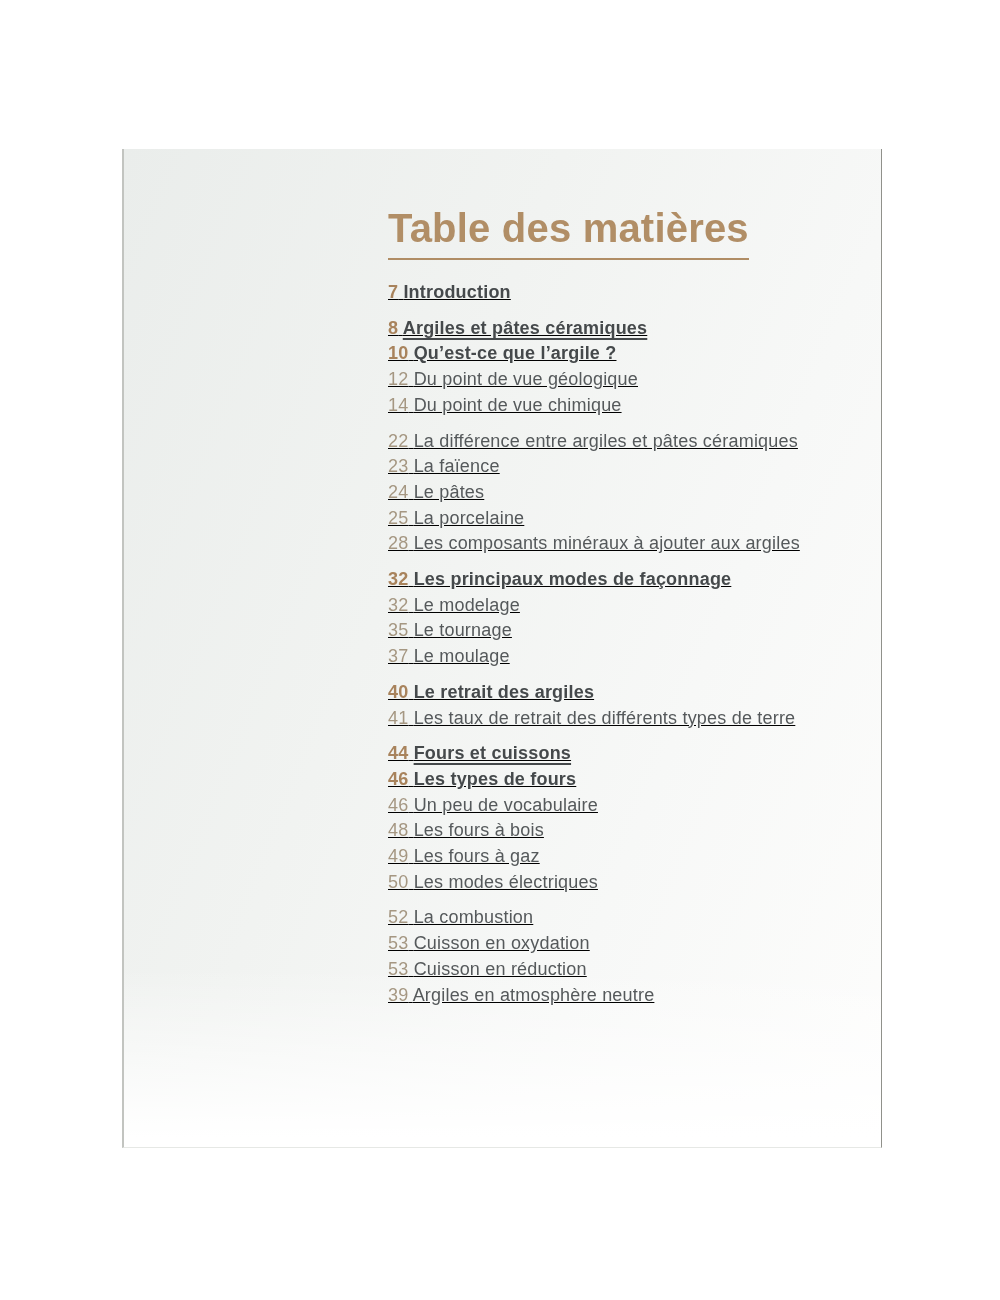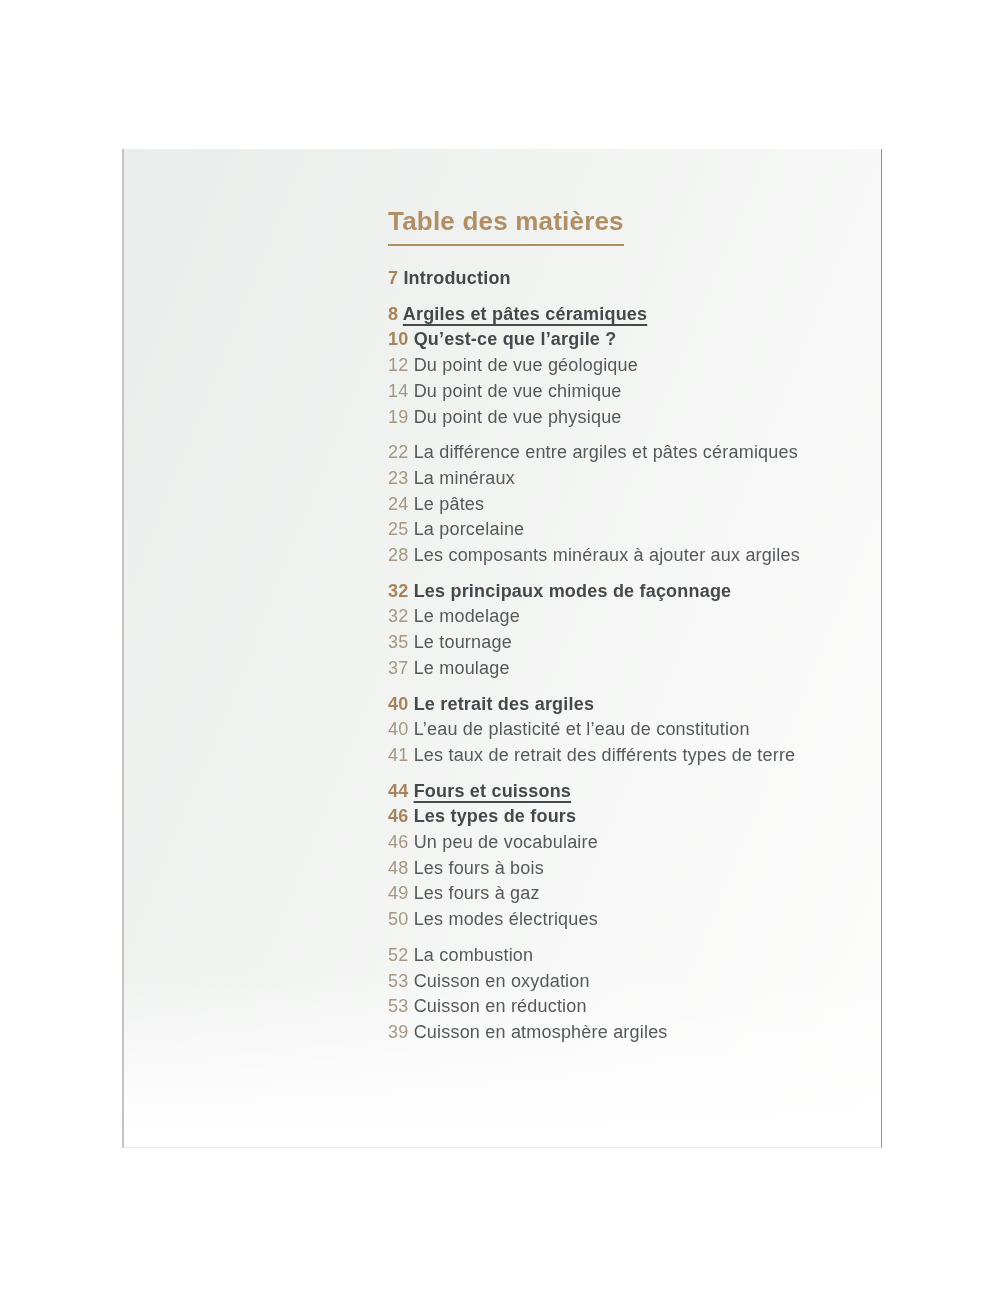--- a/index.html
+++ b/index.html
@@ -29,35 +29,35 @@
   }
 
   .page-inner {
     box-sizing: border-box;
     padding: 57px 30px 0 264px;
   }
 
   h1.page-title {
     display: inline-block;
     margin: 0;
-    font-size: 26px;
+    font-size: 40px;
     font-weight: bold;
     letter-spacing: 0.2px;
     color: #b18e66;
     padding-bottom: 7px;
     border-bottom: 2px solid #b08d65;
   }
 
   .toc {
     margin-top: 20px;
     font-size: 18px;
     letter-spacing: 0.2px;
   }
 
-  .toc-section { margin-top: 10px; }
+  .toc-section { margin-top: 10px; text-decoration: underline; }
   .toc-section:first-child { margin-top: 0; }
 
   .toc-entry {
     line-height: 25.7px;
     white-space: nowrap;
     color: #55595b;
   }
 
   .toc-entry .num {
     color: #a59782;
@@ -86,49 +86,47 @@
     <h1 class="page-title">Table des matières</h1>
     <div class="toc">
         <div class="toc-section">
           <div class="toc-entry bold"><span class="num">7</span> <span class="label">Introduction</span></div>
         </div>
         <div class="toc-section">
           <div class="toc-entry bold"><span class="num">8</span> <span class="label underlined">Argiles et pâtes céramiques</span></div>
           <div class="toc-entry bold"><span class="num">10</span> <span class="label">Qu’est-ce que l’argile ?</span></div>
           <div class="toc-entry"><span class="num">12</span> <span class="label">Du point de vue géologique</span></div>
           <div class="toc-entry"><span class="num">14</span> <span class="label">Du point de vue chimique</span></div>
-          <div class="toc-entry"><span class="num">19</span> <span class="label">Du point de vue physique</span></div>
         </div>
         <div class="toc-section">
           <div class="toc-entry"><span class="num">22</span> <span class="label">La différence entre argiles et pâtes céramiques</span></div>
-          <div class="toc-entry"><span class="num">23</span> <span class="label">La minéraux</span></div>
+          <div class="toc-entry"><span class="num">23</span> <span class="label">La faïence</span></div>
           <div class="toc-entry"><span class="num">24</span> <span class="label">Le pâtes</span></div>
           <div class="toc-entry"><span class="num">25</span> <span class="label">La porcelaine</span></div>
           <div class="toc-entry"><span class="num">28</span> <span class="label">Les composants minéraux à ajouter aux argiles</span></div>
         </div>
         <div class="toc-section">
           <div class="toc-entry bold"><span class="num">32</span> <span class="label">Les principaux modes de façonnage</span></div>
           <div class="toc-entry"><span class="num">32</span> <span class="label">Le modelage</span></div>
           <div class="toc-entry"><span class="num">35</span> <span class="label">Le tournage</span></div>
           <div class="toc-entry"><span class="num">37</span> <span class="label">Le moulage</span></div>
         </div>
         <div class="toc-section">
           <div class="toc-entry bold"><span class="num">40</span> <span class="label">Le retrait des argiles</span></div>
-          <div class="toc-entry"><span class="num">40</span> <span class="label">L’eau de plasticité et l’eau de constitution</span></div>
           <div class="toc-entry"><span class="num">41</span> <span class="label">Les taux de retrait des différents types de terre</span></div>
         </div>
         <div class="toc-section">
           <div class="toc-entry bold"><span class="num">44</span> <span class="label underlined">Fours et cuissons</span></div>
           <div class="toc-entry bold"><span class="num">46</span> <span class="label">Les types de fours</span></div>
           <div class="toc-entry"><span class="num">46</span> <span class="label">Un peu de vocabulaire</span></div>
           <div class="toc-entry"><span class="num">48</span> <span class="label">Les fours à bois</span></div>
           <div class="toc-entry"><span class="num">49</span> <span class="label">Les fours à gaz</span></div>
           <div class="toc-entry"><span class="num">50</span> <span class="label">Les modes électriques</span></div>
         </div>
         <div class="toc-section">
           <div class="toc-entry"><span class="num">52</span> <span class="label">La combustion</span></div>
           <div class="toc-entry"><span class="num">53</span> <span class="label">Cuisson en oxydation</span></div>
           <div class="toc-entry"><span class="num">53</span> <span class="label">Cuisson en réduction</span></div>
-          <div class="toc-entry"><span class="num">39</span> <span class="label">Cuisson en atmosphère argiles</span></div>
+          <div class="toc-entry"><span class="num">39</span> <span class="label">Argiles en atmosphère neutre</span></div>
         </div>
       </div>
   </div>
 </div>
 
 </body></html>

